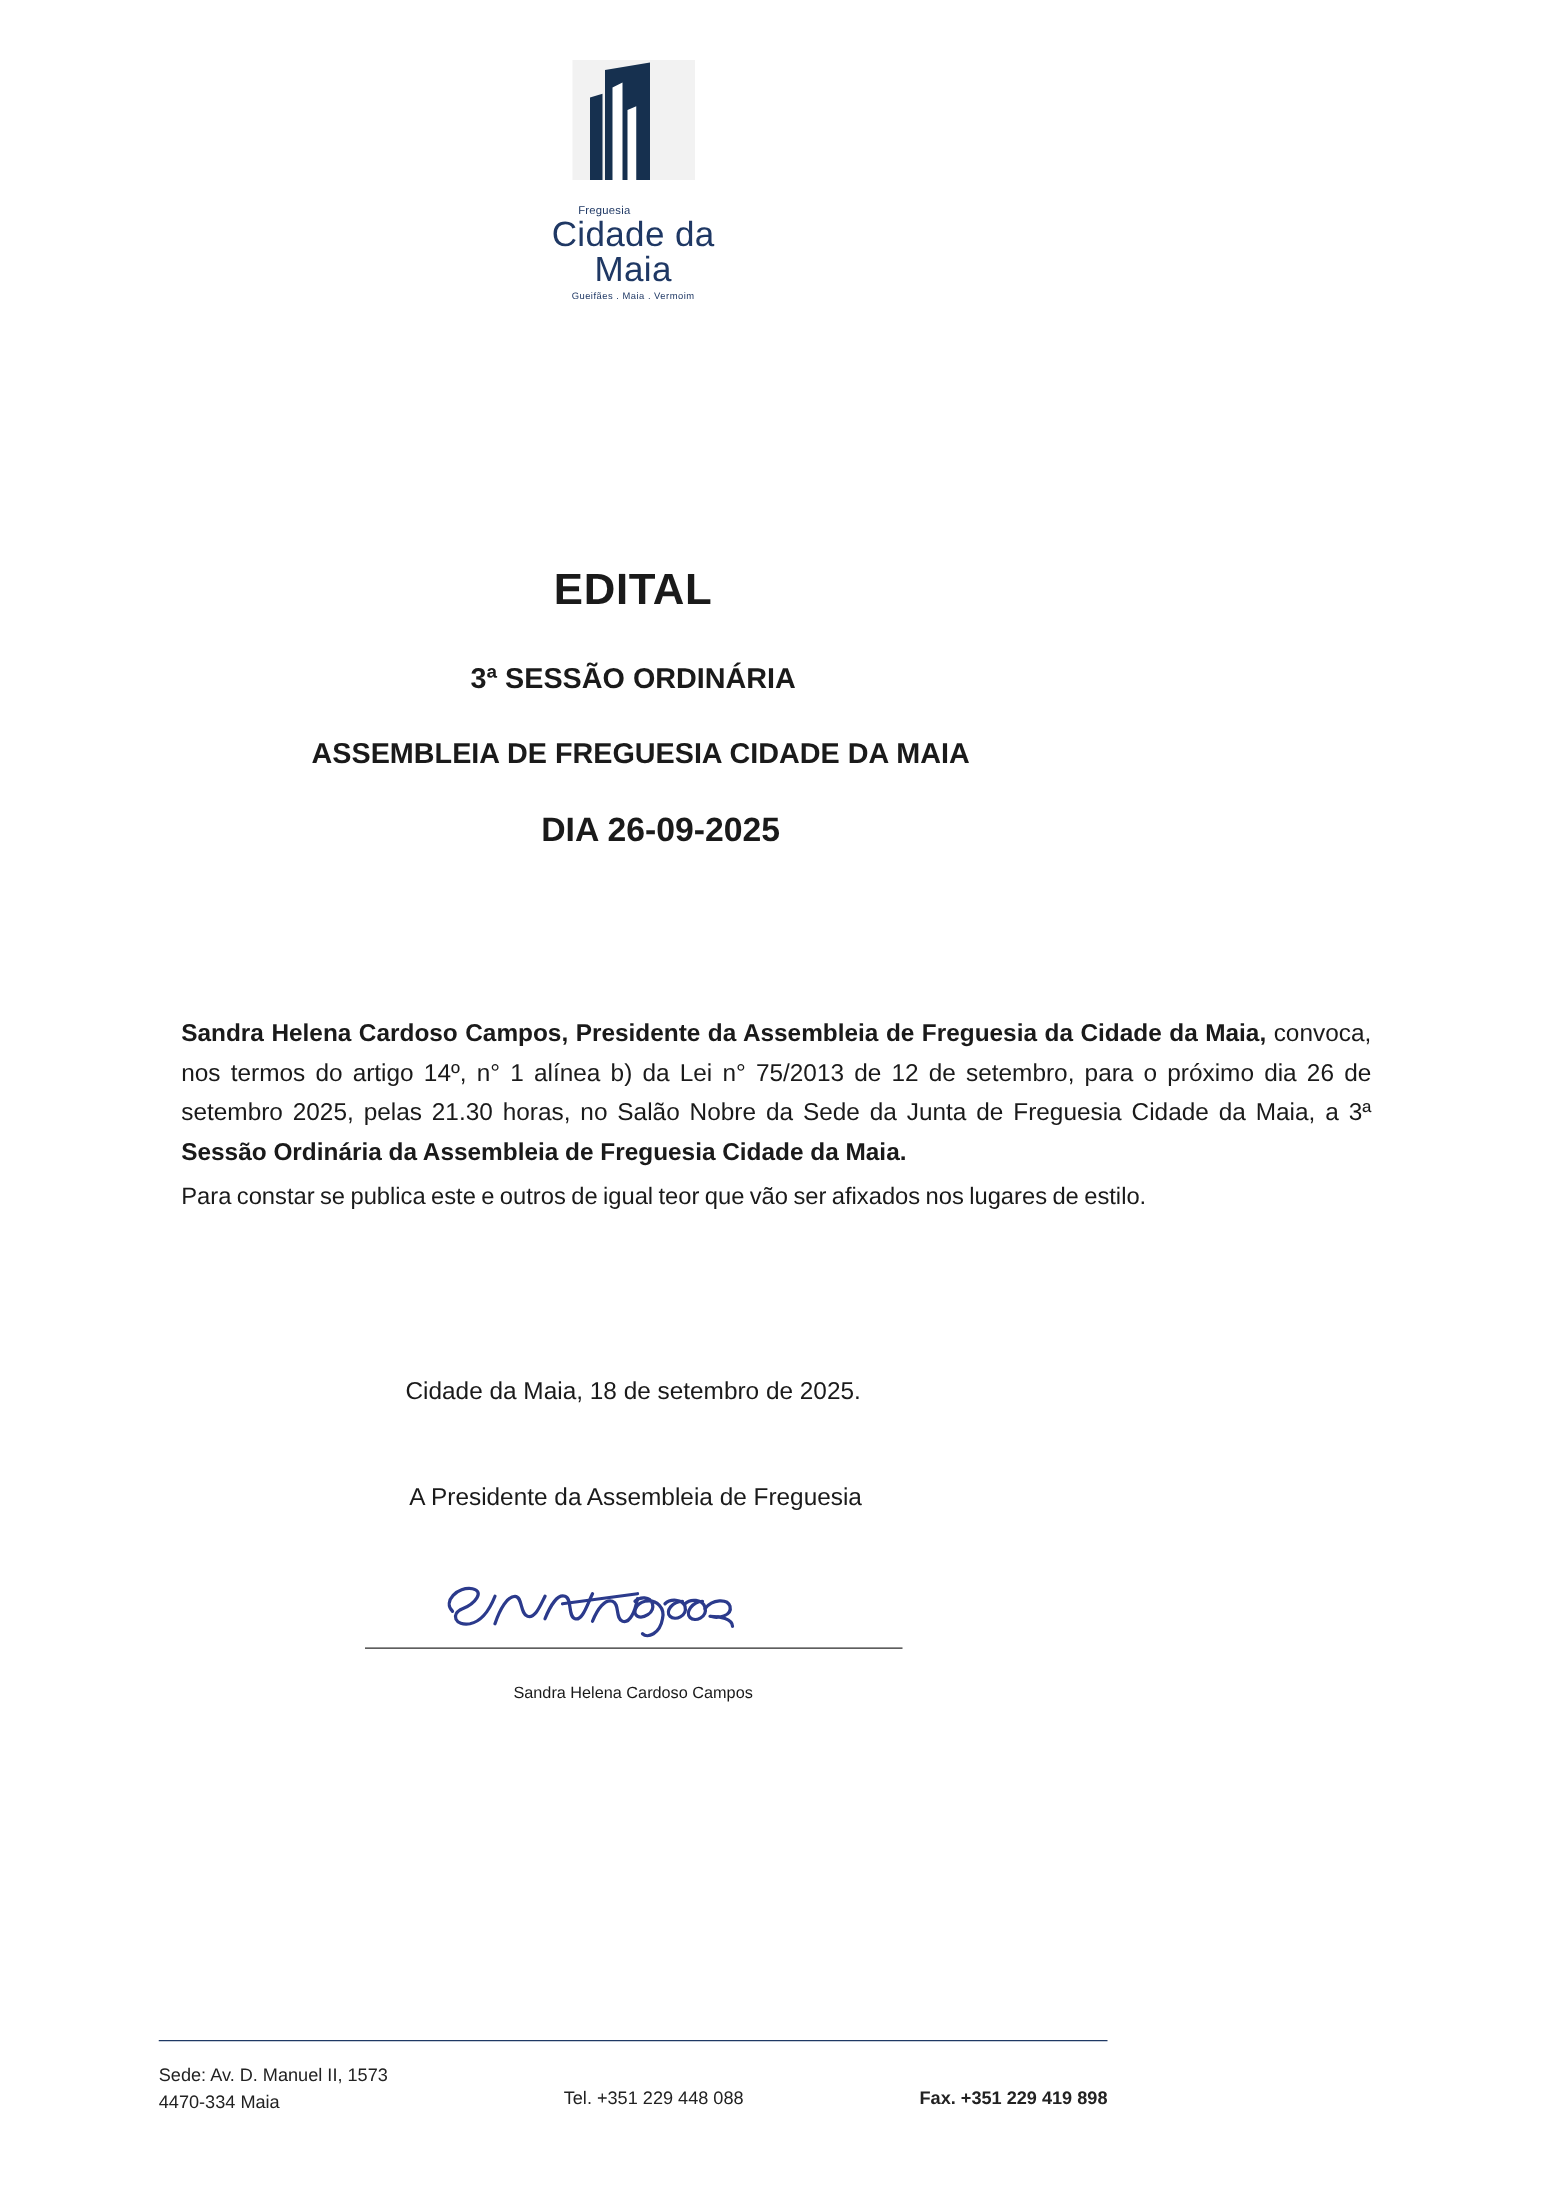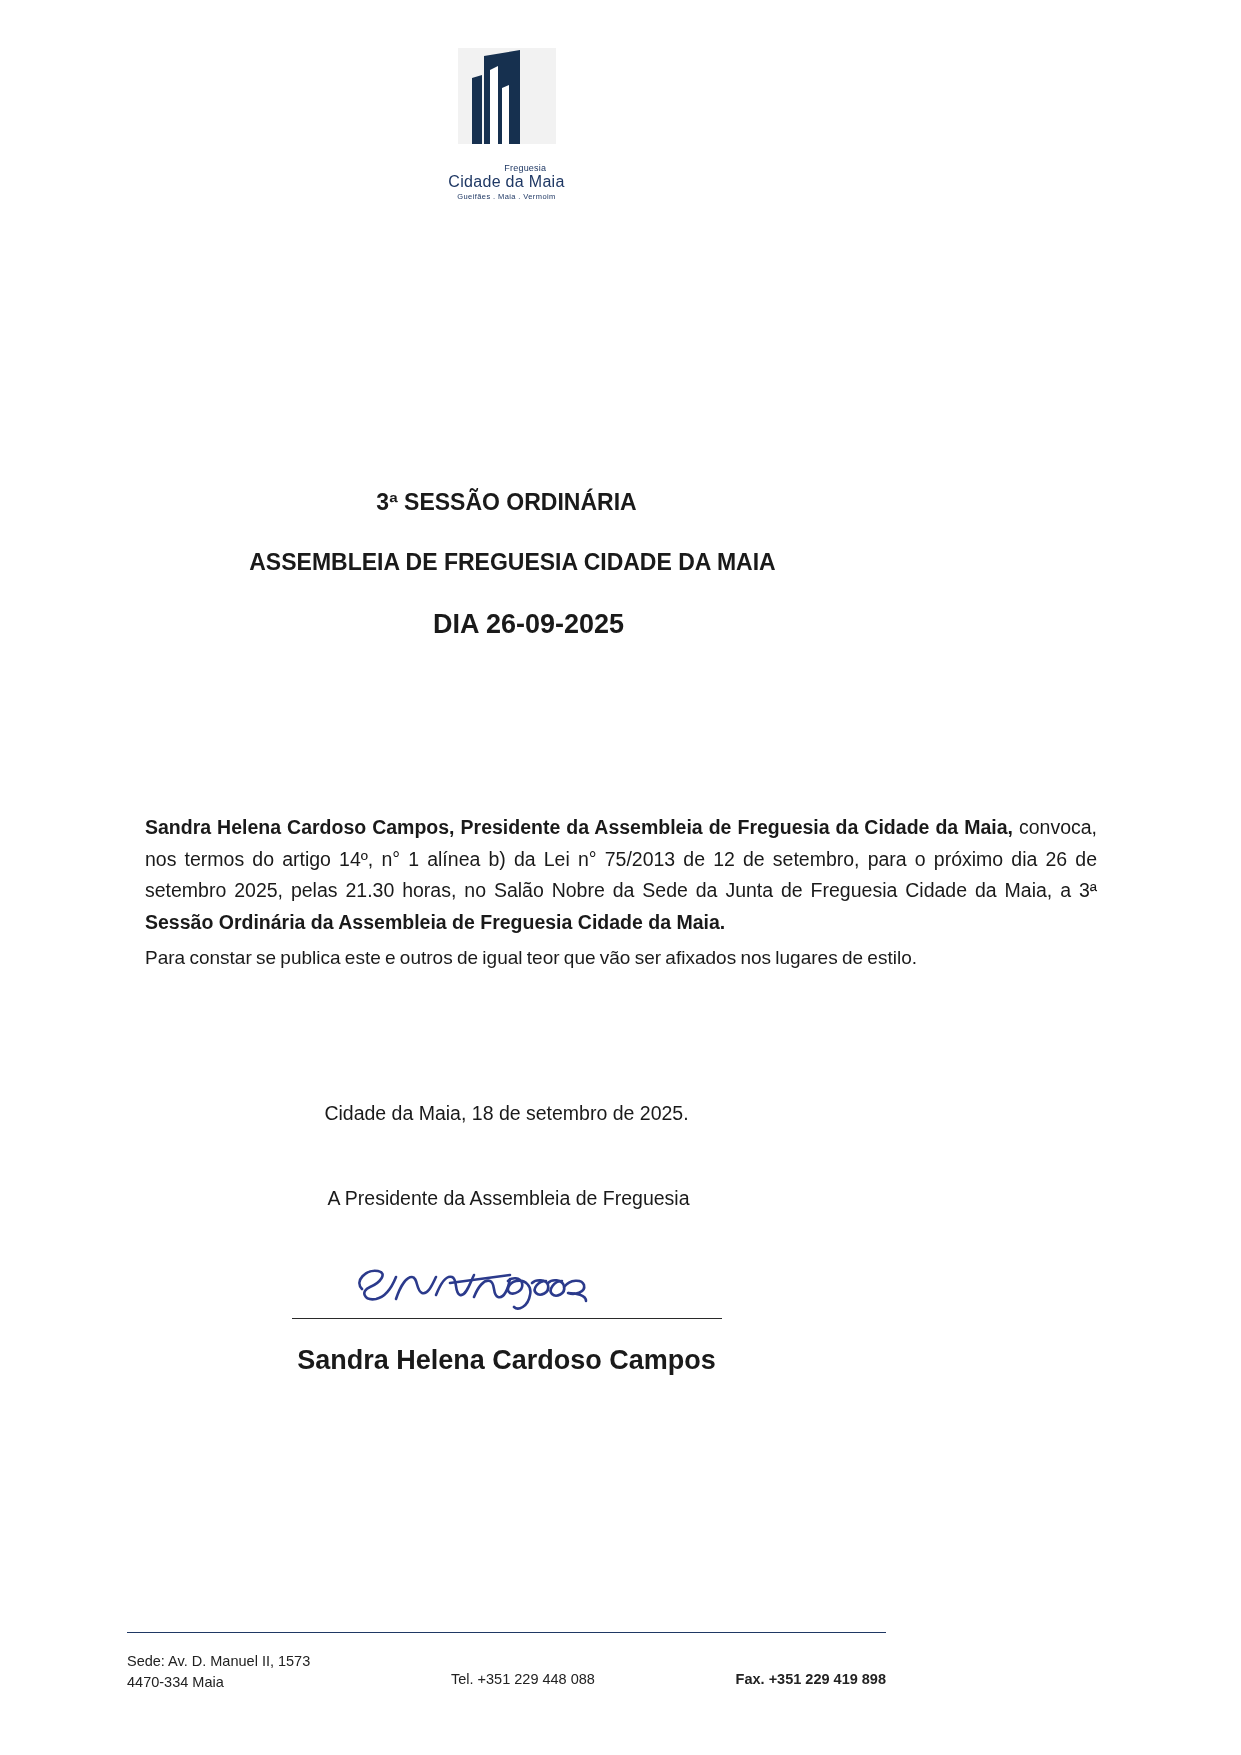--- a/index.html
+++ b/index.html
@@ -50,21 +50,21 @@
   }
   .logo-small {
     font-size: 9px;
     color: #1f3864;
     letter-spacing: .2px;
     display: block;
     text-align: left;
     margin-left: 56px;
   }
   .logo-main {
-    font-size: 16px;
+    font-size: 28px;
     color: #1f3864;
     letter-spacing: .3px;
     display: block;
     margin-top: 1px;
   }
   .logo-sub {
     font-size: 7.5px;
     color: #1f3864;
     letter-spacing: .4px;
     display: block;
@@ -161,23 +161,22 @@
     top: -2px;
   }
   .sig-rule {
     position: absolute;
     left: 0;
     bottom: 16px;
     width: 430px;
     border-bottom: 1.4px solid #2a2a2a;
   }
   .sig-name {
-    font-size: 27px;
+    font-size: 13px;
     margin: 6px 0 0 0;
-    font-weight: bold;
   }
 
   
   .footer-rule {
     position: absolute;
     left: 127px;
     right: 127px;
     bottom: 122px;
     border-bottom: 1.2px solid #1f3864;
   }
@@ -213,20 +212,21 @@
       </svg>
       <div class="logo-text">
         <span class="logo-small">Freguesia</span>
         <span class="logo-main">Cidade da Maia</span>
         <span class="logo-sub">Gueifães . Maia . Vermoim</span>
       </div>
     </div>
   </div>
 
   <div class="title-block">
+    <h1 class="doc-title">EDITAL</h1>
     <p class="doc-sub1">3ª SESSÃO ORDINÁRIA</p>
     <p class="doc-sub2">ASSEMBLEIA DE FREGUESIA CIDADE DA MAIA</p>
     <p class="doc-sub3">DIA 26-09-2025</p>
   </div>
 
   <div class="body-block">
     <p class="para"><b>Sandra Helena Cardoso Campos, Presidente da Assembleia de Freguesia da Cidade da Maia,</b><span> convoca, nos termos do artigo 14º, n° 1 alínea b) da Lei n° 75/2013 de 12 de setembro, para o próximo dia 26 de setembro 2025, pelas 21.30 horas, no Salão Nobre da Sede da Junta de Freguesia Cidade da Maia, a 3ª </span><b>Sessão Ordinária da Assembleia de Freguesia Cidade da Maia.</b></p>
     <p class="para-2">Para constar se publica este e outros de igual teor que vão ser afixados nos lugares de estilo.</p>
   </div>
 

